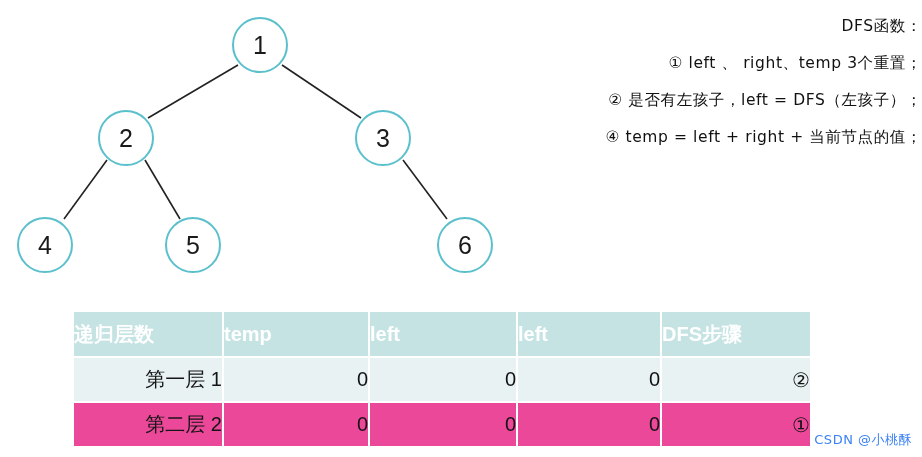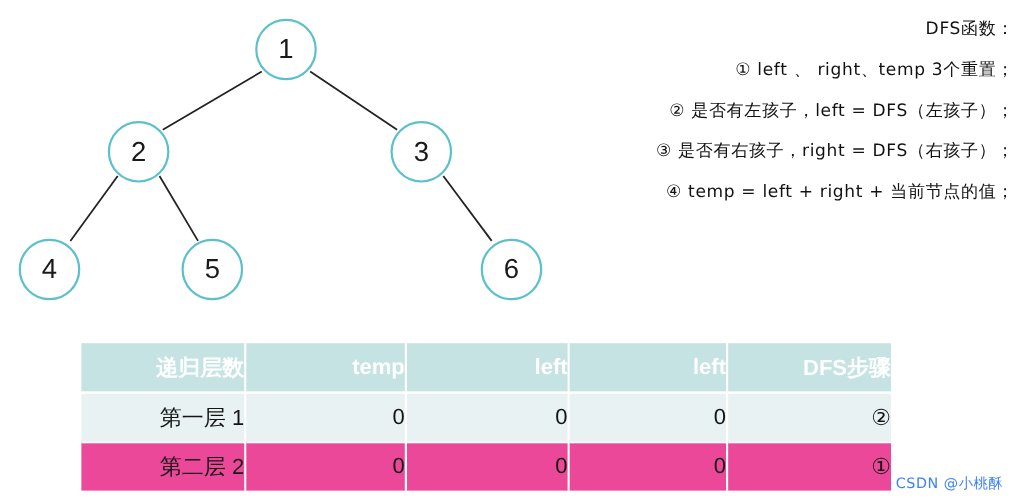--- a/index.html
+++ b/index.html
@@ -74,21 +74,21 @@
     border-spacing: 0;
     table-layout: fixed;
   }
   #recursion-table th {
     background: #c5e3e3;
     color: #ffffff;
     font-family: "Liberation Sans", sans-serif;
     font-size: 20px;
     font-weight: bold;
     height: 44px;
-    text-align: right;
+    text-align: left;
     border-right: 2px solid #ffffff;
     padding: 0;
   }
   #recursion-table th:last-child { border-right: none; }
   #recursion-table td {
     height: 43px;
     text-align: right;
     font-family: "Liberation Sans", sans-serif;
     font-size: 20px;
     color: #141414;
@@ -142,21 +142,20 @@
     </div>
   <div class="tree-node" style="left:437px; top:217px;">
       <span>6</span>
     </div>
 </div>
 
 <div id="dfs-notes">
   <div class="note-line">DFS函数：</div>
   <div class="note-line">① left 、 right、temp 3个重置；</div>
   <div class="note-line">② 是否有左孩子，left = DFS（左孩子）；</div>
-  <div class="note-line">③ 是否有右孩子，right = DFS（右孩子）；</div>
   <div class="note-line">④ temp = left + right + 当前节点的值；</div>
 </div>
 
 <table id="recursion-table">
   <colgroup>
     <col style="width:150px">
       <col style="width:146px">
       <col style="width:148px">
       <col style="width:144px">
       <col style="width:148px">

